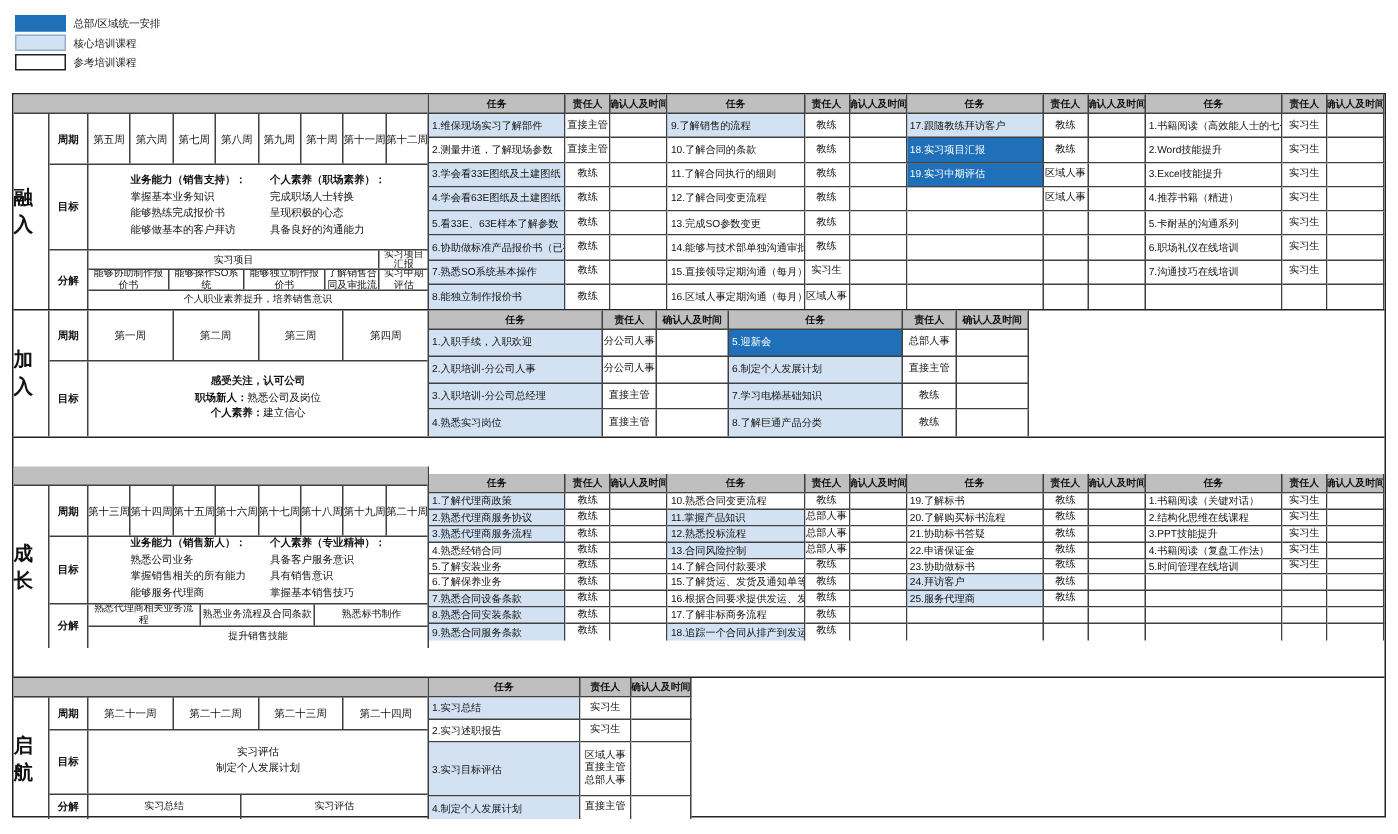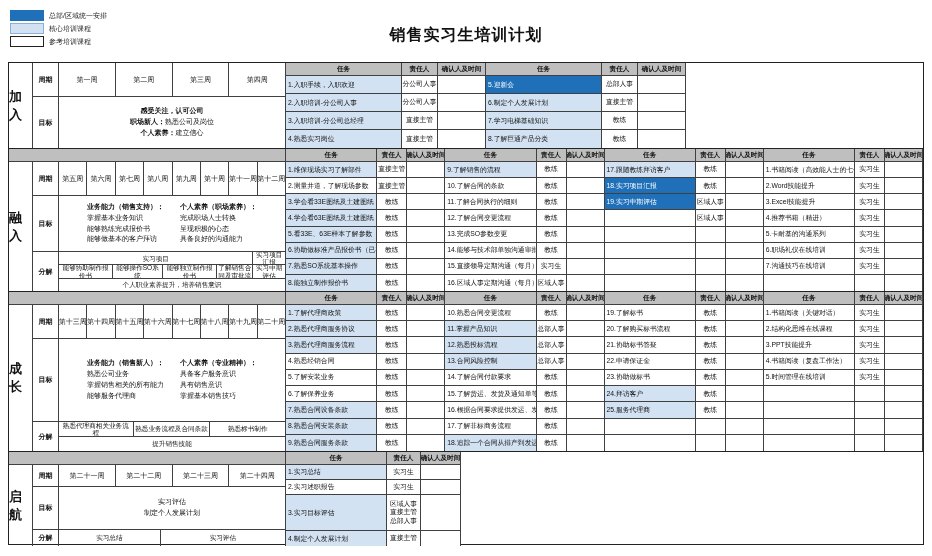--- a/index.html
+++ b/index.html
@@ -83,105 +83,21 @@
       </div>
       <div class="legend-row">
         <div class="swatch light"></div>
         <div class="legend-label">核心培训课程</div>
       </div>
       <div class="legend-row">
         <div class="swatch white"></div>
         <div class="legend-label">参考培训课程</div>
       </div>
     </div>
-  <div class="title">销售实习生培训计划</div>
   <div class="grid" id="grid">
-      <div class="section" style="height: 85px; flex: 0 0 85px;">
-        <div class="left">
-          <div class="left-main">
-            <div class="phase">加入</div>
-            <div class="left-rows">
-              <div class="period-row" style="height: 34px; flex: 0 0 34px;">
-                <div class="row-label">周期</div>
-                <div class="week">第一周</div>
-                <div class="week">第二周</div>
-                <div class="week">第三周</div>
-                <div class="week">第四周</div>
-              </div>
-              <div class="goal-row">
-                <div class="row-label">目标</div>
-                <div class="goal-content">
-                  <div class="goal-center">
-                    <div><b>感受关注，认可公司</b></div>
-                    <div><b>职场新人：</b>熟悉公司及岗位</div>
-                    <div><b>个人素养：</b>建立信心</div>
-                  </div>
-                </div>
-              </div>
-            </div>
-          </div>
-        </div>
-        <div class="right">
-          <div class="group" style="flex: 0 0 200px;">
-            <div class="g-header">
-              <div class="hcell" style="flex: 1 1 0px;">任务</div>
-              <div class="hcell" style="flex: 0 0 36px;">责任人</div>
-              <div class="hcell" style="flex: 0 0 48px;">确认人及时间</div>
-            </div>
-            <div class="g-row">
-              <div class="cell cell-task s-light" style="flex: 1 1 0px;">1.入职手续，入职欢迎</div>
-              <div class="cell cell-owner" style="flex: 0 0 36px;">分公司人事</div>
-              <div class="cell cell-confirm" style="flex: 0 0 48px;"></div>
-            </div>
-            <div class="g-row">
-              <div class="cell cell-task s-light" style="flex: 1 1 0px;">2.入职培训-分公司人事</div>
-              <div class="cell cell-owner" style="flex: 0 0 36px;">分公司人事</div>
-              <div class="cell cell-confirm" style="flex: 0 0 48px;"></div>
-            </div>
-            <div class="g-row">
-              <div class="cell cell-task s-light" style="flex: 1 1 0px;">3.入职培训-分公司总经理</div>
-              <div class="cell cell-owner" style="flex: 0 0 36px;">直接主管</div>
-              <div class="cell cell-confirm" style="flex: 0 0 48px;"></div>
-            </div>
-            <div class="g-row">
-              <div class="cell cell-task s-light" style="flex: 1 1 0px;">4.熟悉实习岗位</div>
-              <div class="cell cell-owner" style="flex: 0 0 36px;">直接主管</div>
-              <div class="cell cell-confirm" style="flex: 0 0 48px;"></div>
-            </div>
-          </div>
-          <div class="group" style="flex: 0 0 200px;">
-            <div class="g-header">
-              <div class="hcell" style="flex: 1 1 0px;">任务</div>
-              <div class="hcell" style="flex: 0 0 36px;">责任人</div>
-              <div class="hcell" style="flex: 0 0 48px;">确认人及时间</div>
-            </div>
-            <div class="g-row">
-              <div class="cell cell-task s-dark" style="flex: 1 1 0px;">5.迎新会</div>
-              <div class="cell cell-owner" style="flex: 0 0 36px;">总部人事</div>
-              <div class="cell cell-confirm" style="flex: 0 0 48px;"></div>
-            </div>
-            <div class="g-row">
-              <div class="cell cell-task s-light" style="flex: 1 1 0px;">6.制定个人发展计划</div>
-              <div class="cell cell-owner" style="flex: 0 0 36px;">直接主管</div>
-              <div class="cell cell-confirm" style="flex: 0 0 48px;"></div>
-            </div>
-            <div class="g-row">
-              <div class="cell cell-task s-light" style="flex: 1 1 0px;">7.学习电梯基础知识</div>
-              <div class="cell cell-owner" style="flex: 0 0 36px;">教练</div>
-              <div class="cell cell-confirm" style="flex: 0 0 48px;"></div>
-            </div>
-            <div class="g-row">
-              <div class="cell cell-task s-light" style="flex: 1 1 0px;">8.了解巨通产品分类</div>
-              <div class="cell cell-owner" style="flex: 0 0 36px;">教练</div>
-              <div class="cell cell-confirm" style="flex: 0 0 48px;"></div>
-            </div>
-          </div>
-          <div class="filler"></div>
-        </div>
-      </div>
       <div class="section" style="height: 143px; flex: 0 0 143px;">
         <div class="left">
           <div class="strip"></div>
           <div class="left-main">
             <div class="phase">融入</div>
             <div class="left-rows">
               <div class="period-row" style="height: 34px; flex: 0 0 34px;">
                 <div class="row-label">周期</div>
                 <div class="week">第五周</div>
                 <div class="week">第六周</div>
@@ -417,21 +333,104 @@
               <div class="cell cell-confirm" style="flex: 0 0 38px;"></div>
             </div>
             <div class="g-row">
               <div class="cell cell-task" style="flex: 1 1 0px;"></div>
               <div class="cell cell-owner" style="flex: 0 0 30px;"></div>
               <div class="cell cell-confirm" style="flex: 0 0 38px;"></div>
             </div>
           </div>
         </div>
       </div>
-      <div class="section" style="height: 160px; flex: 0 0 160px;">
+      <div class="section" style="height: 85px; flex: 0 0 85px;">
+        <div class="left">
+          <div class="left-main">
+            <div class="phase">加入</div>
+            <div class="left-rows">
+              <div class="period-row" style="height: 34px; flex: 0 0 34px;">
+                <div class="row-label">周期</div>
+                <div class="week">第一周</div>
+                <div class="week">第二周</div>
+                <div class="week">第三周</div>
+                <div class="week">第四周</div>
+              </div>
+              <div class="goal-row">
+                <div class="row-label">目标</div>
+                <div class="goal-content">
+                  <div class="goal-center">
+                    <div><b>感受关注，认可公司</b></div>
+                    <div><b>职场新人：</b>熟悉公司及岗位</div>
+                    <div><b>个人素养：</b>建立信心</div>
+                  </div>
+                </div>
+              </div>
+            </div>
+          </div>
+        </div>
+        <div class="right">
+          <div class="group" style="flex: 0 0 200px;">
+            <div class="g-header">
+              <div class="hcell" style="flex: 1 1 0px;">任务</div>
+              <div class="hcell" style="flex: 0 0 36px;">责任人</div>
+              <div class="hcell" style="flex: 0 0 48px;">确认人及时间</div>
+            </div>
+            <div class="g-row">
+              <div class="cell cell-task s-light" style="flex: 1 1 0px;">1.入职手续，入职欢迎</div>
+              <div class="cell cell-owner" style="flex: 0 0 36px;">分公司人事</div>
+              <div class="cell cell-confirm" style="flex: 0 0 48px;"></div>
+            </div>
+            <div class="g-row">
+              <div class="cell cell-task s-light" style="flex: 1 1 0px;">2.入职培训-分公司人事</div>
+              <div class="cell cell-owner" style="flex: 0 0 36px;">分公司人事</div>
+              <div class="cell cell-confirm" style="flex: 0 0 48px;"></div>
+            </div>
+            <div class="g-row">
+              <div class="cell cell-task s-light" style="flex: 1 1 0px;">3.入职培训-分公司总经理</div>
+              <div class="cell cell-owner" style="flex: 0 0 36px;">直接主管</div>
+              <div class="cell cell-confirm" style="flex: 0 0 48px;"></div>
+            </div>
+            <div class="g-row">
+              <div class="cell cell-task s-light" style="flex: 1 1 0px;">4.熟悉实习岗位</div>
+              <div class="cell cell-owner" style="flex: 0 0 36px;">直接主管</div>
+              <div class="cell cell-confirm" style="flex: 0 0 48px;"></div>
+            </div>
+          </div>
+          <div class="group" style="flex: 0 0 200px;">
+            <div class="g-header">
+              <div class="hcell" style="flex: 1 1 0px;">任务</div>
+              <div class="hcell" style="flex: 0 0 36px;">责任人</div>
+              <div class="hcell" style="flex: 0 0 48px;">确认人及时间</div>
+            </div>
+            <div class="g-row">
+              <div class="cell cell-task s-dark" style="flex: 1 1 0px;">5.迎新会</div>
+              <div class="cell cell-owner" style="flex: 0 0 36px;">总部人事</div>
+              <div class="cell cell-confirm" style="flex: 0 0 48px;"></div>
+            </div>
+            <div class="g-row">
+              <div class="cell cell-task s-light" style="flex: 1 1 0px;">6.制定个人发展计划</div>
+              <div class="cell cell-owner" style="flex: 0 0 36px;">直接主管</div>
+              <div class="cell cell-confirm" style="flex: 0 0 48px;"></div>
+            </div>
+            <div class="g-row">
+              <div class="cell cell-task s-light" style="flex: 1 1 0px;">7.学习电梯基础知识</div>
+              <div class="cell cell-owner" style="flex: 0 0 36px;">教练</div>
+              <div class="cell cell-confirm" style="flex: 0 0 48px;"></div>
+            </div>
+            <div class="g-row">
+              <div class="cell cell-task s-light" style="flex: 1 1 0px;">8.了解巨通产品分类</div>
+              <div class="cell cell-owner" style="flex: 0 0 36px;">教练</div>
+              <div class="cell cell-confirm" style="flex: 0 0 48px;"></div>
+            </div>
+          </div>
+          <div class="filler"></div>
+        </div>
+      </div>
+      <div class="section" style="height: 160px; flex: 0 0 160px; align-items: center;">
         <div class="left">
           <div class="strip"></div>
           <div class="left-main">
             <div class="phase">成长</div>
             <div class="left-rows">
               <div class="period-row" style="height: 34px; flex: 0 0 34px;">
                 <div class="row-label">周期</div>
                 <div class="week">第十三周</div>
                 <div class="week">第十四周</div>
                 <div class="week">第十五周</div>

